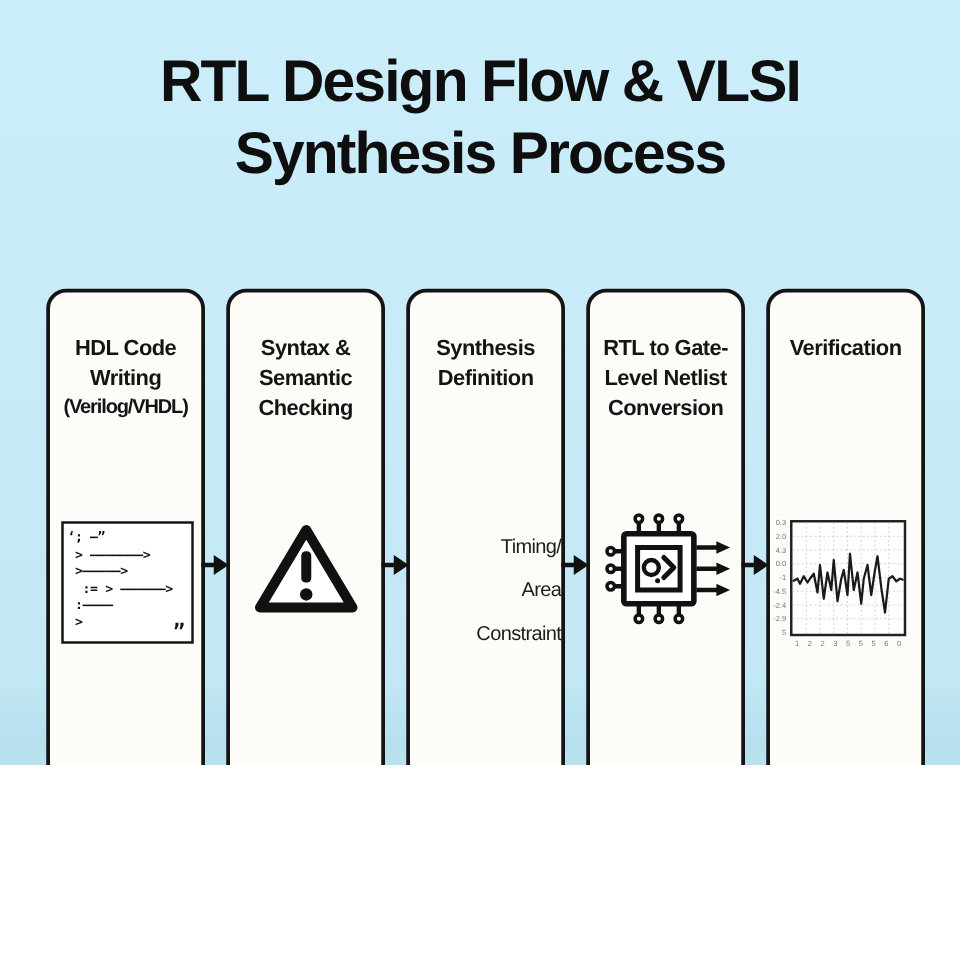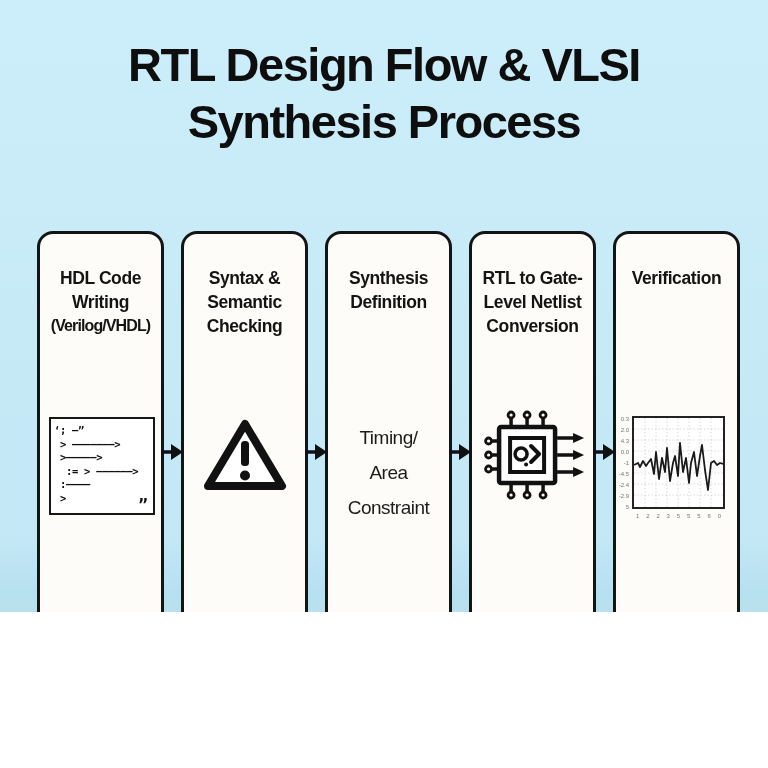--- a/index.html
+++ b/index.html
@@ -34,22 +34,22 @@
     letter-spacing:-0.3px; color:#111;
   }
   .code-close {
     position:absolute; right:5px; bottom:-1px;
     font-family:"DejaVu Sans Mono",monospace; font-size:16px; font-weight:700;
   }
   
   .tri-box { position:absolute; left:50%; transform:translateX(-50%); top:182px; }
   
   .body-text {
-    position:absolute; top:186px; left:0; width:100%; text-align:center;
-    font-size:19px; line-height:35px; font-weight:400; letter-spacing:-0.5px; color:#1c1c1c;
+    position:absolute; top:186px; left:0; width:100%; text-align:right;
+    font-size:16px; line-height:35px; font-weight:400; letter-spacing:-0.5px; color:#1c1c1c;
   }
   
   .chip-box { position:absolute; left:50%; transform:translateX(-48%); top:176px; }
   
   .wave-wrap { position:absolute; left:0; top:178px; width:100%; height:115px; }
   .wave-yticks {
     position:absolute; left:1px; top:4px; height:94px; width:12px;
     display:flex; flex-direction:column; justify-content:space-between;
     font-size:6px; line-height:6px; color:#777; text-align:right;
   }

